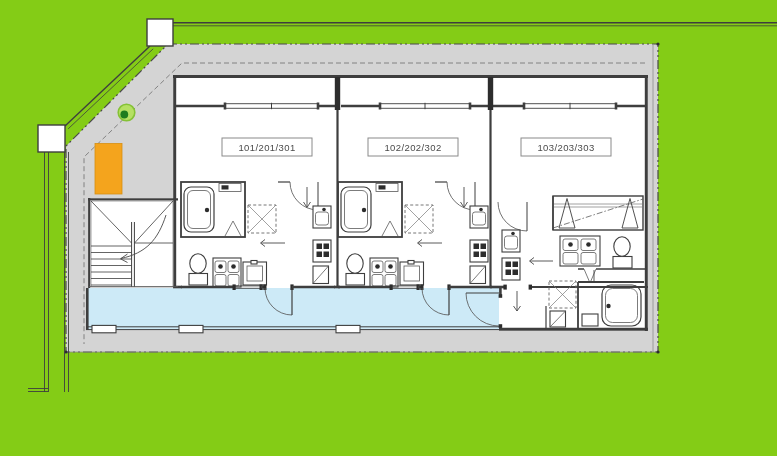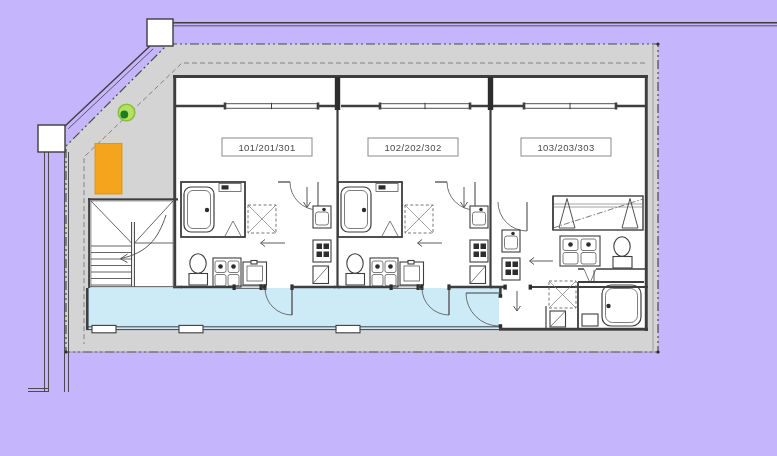--- a/index.html
+++ b/index.html
@@ -1,16 +1,16 @@
 <!DOCTYPE html>
 <html><head>
 <meta charset="utf-8">
 <style>
   html,body{margin:0;padding:0;background:#fff;}
-  .stage{position:relative;width:777px;height:456px;background:#c4b5fd;overflow:hidden;
+  .stage{position:relative;width:777px;height:456px;background:#84cc16;overflow:hidden;
          font-family:"Liberation Sans", sans-serif;text-align:right;}
   svg{display:block;}
   .ln{stroke:#3e3e3e;fill:none;}
   .lt{stroke:#8d8d8d;fill:none;}
   .thin{stroke:#5a5a5a;stroke-width:.8;fill:none;}
   .w08{stroke-width:.8}.w09{stroke-width:.9}.w1{stroke-width:1}.w12{stroke-width:1.2}
   .w14{stroke-width:1.4}.w18{stroke-width:1.8}.w22{stroke-width:2.2}.w26{stroke-width:2.6}.w3{stroke-width:3}
   .fix{stroke:#3e3e3e;stroke-width:1.1;fill:#fff;}
   .dark{fill:#2d2d2d;stroke:none;}
   .dashx{stroke:#666;stroke-width:.9;fill:none;stroke-dasharray:3 2.2;}

